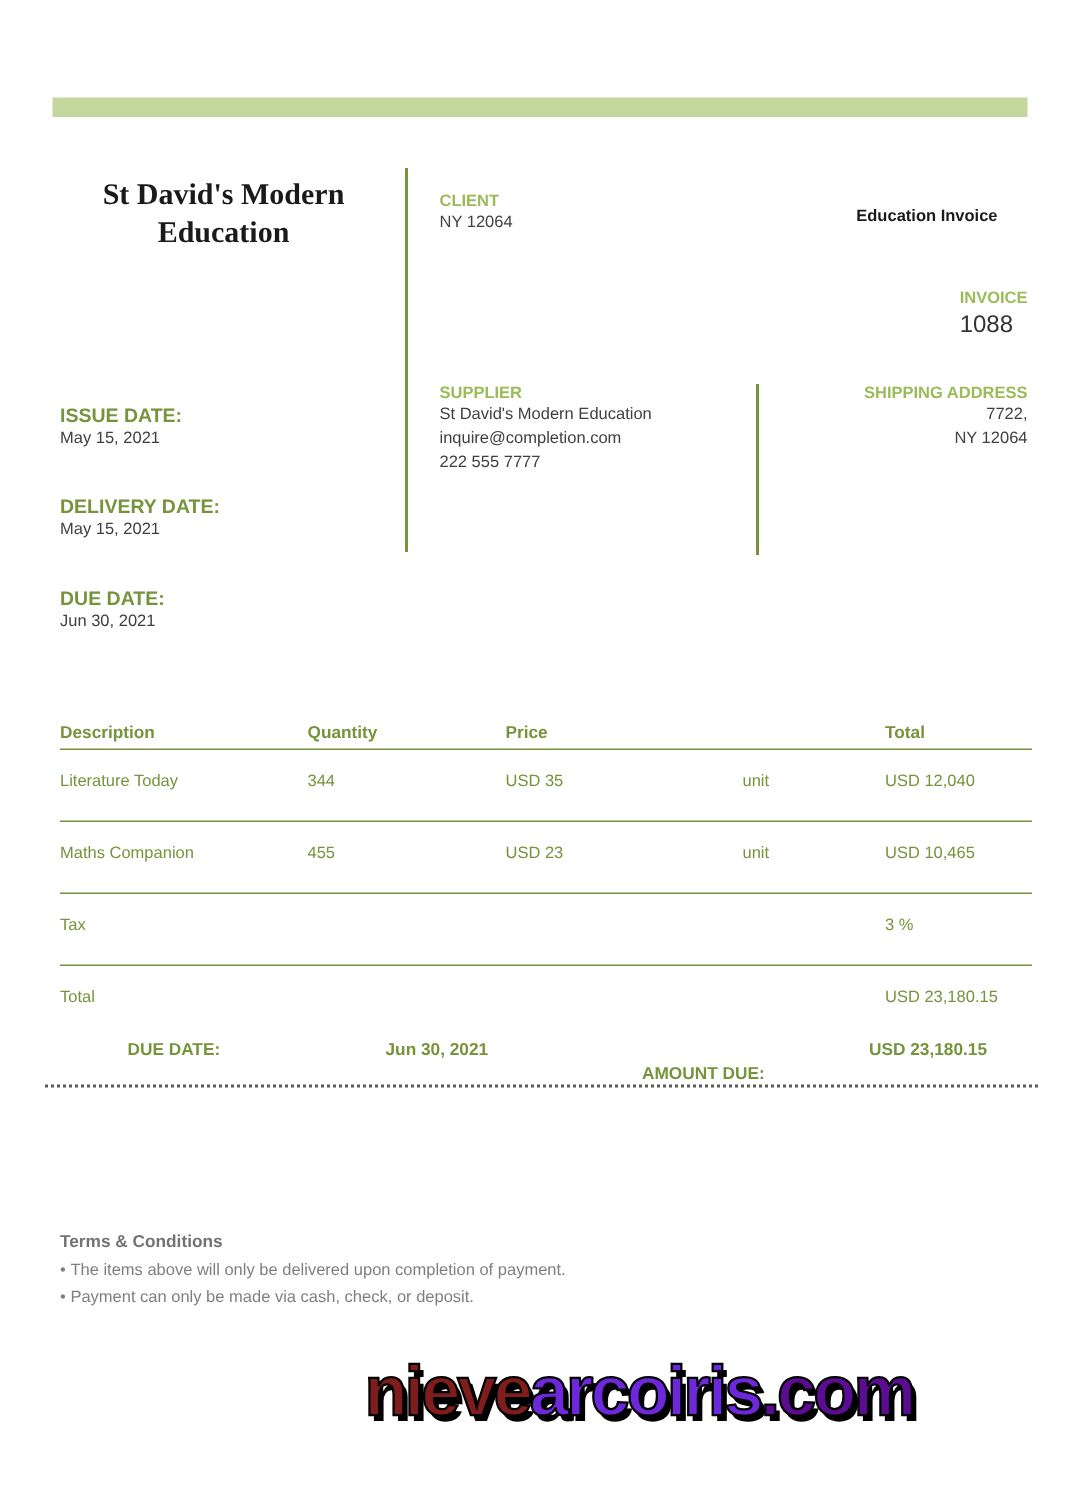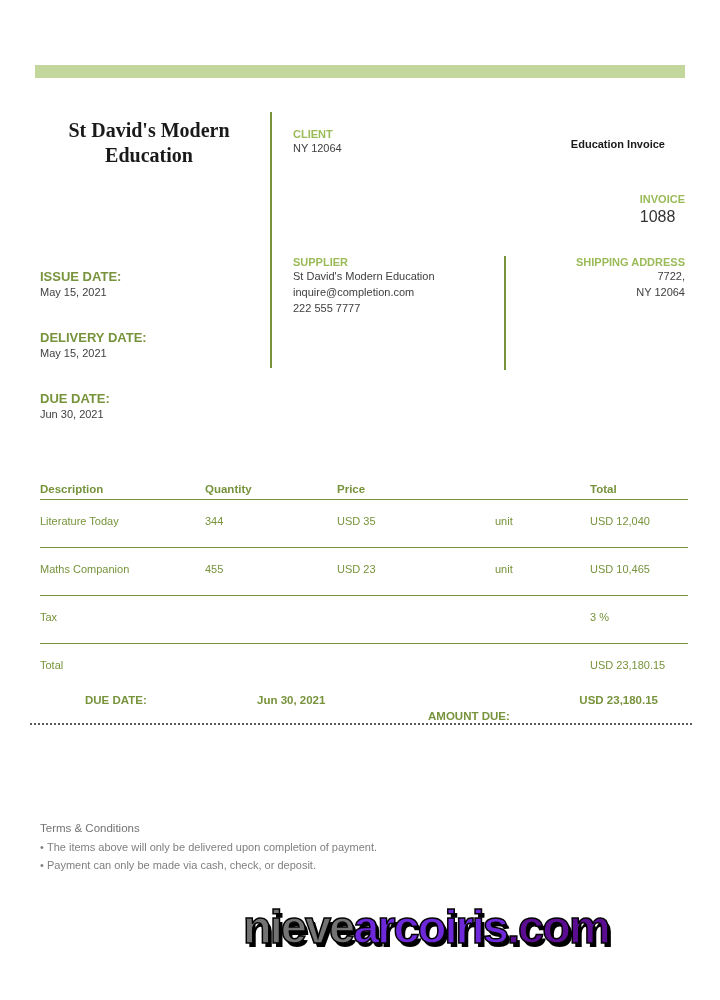--- a/index.html
+++ b/index.html
@@ -35,29 +35,29 @@
   .thead{height:20px;font-weight:bold;font-size:11.5px;padding-bottom:4px;border-bottom:1.5px solid #77933c;margin-top:12px;}
   .tdata{height:27px;padding-bottom:20px;border-bottom:1.5px solid #77933c;}
   .tdata.last{border-bottom:none;}
   .summary-row{left:0;top:694px;width:720px;height:16px;font-size:11.5px;font-weight:bold;color:#77933c;}
   .sum-due-label{left:85px;top:0;}
   .sum-due-value{left:257px;top:0;}
   .sum-amt-label{left:428px;top:0;margin-top:16px;}
   .sum-amt-value{right:62px;top:0;}
   .dotline{left:30px;top:723px;width:662px;border-top:2px dotted #5a5a5a;height:0;}
   .terms-block{left:40px;top:822px;width:560px;color:#7f7f7f;font-size:11px;}
-  .terms-title{font-weight:normal;font-size:11.5px;color:#737373;margin-bottom:4px;}
+  .terms-title{font-weight:bold;font-size:11.5px;color:#737373;margin-bottom:4px;}
   .terms-item{line-height:18px;}
   .terms-item::before{content:"\2022\00a0";color:#7f7f7f;}
   .watermark{
     left:243px;top:899px;font-weight:bold;font-size:47px;letter-spacing:-2px;
     font-family:"Liberation Sans",sans-serif;white-space:nowrap;
     -webkit-text-stroke:1.5px #000;text-shadow:3px 4px 0 #000;
   }
-  .wm-yellow{color:#737373;}
+  .wm-yellow{color:#7f1d1d;}
   .wm-orange{color:#6d28d9;}
   .wm-purple{color:#5b0d91;}
 </style>
 </head>
 <body>
 
 <div class="page">
 
   <div class="abs topbar"></div>
 

